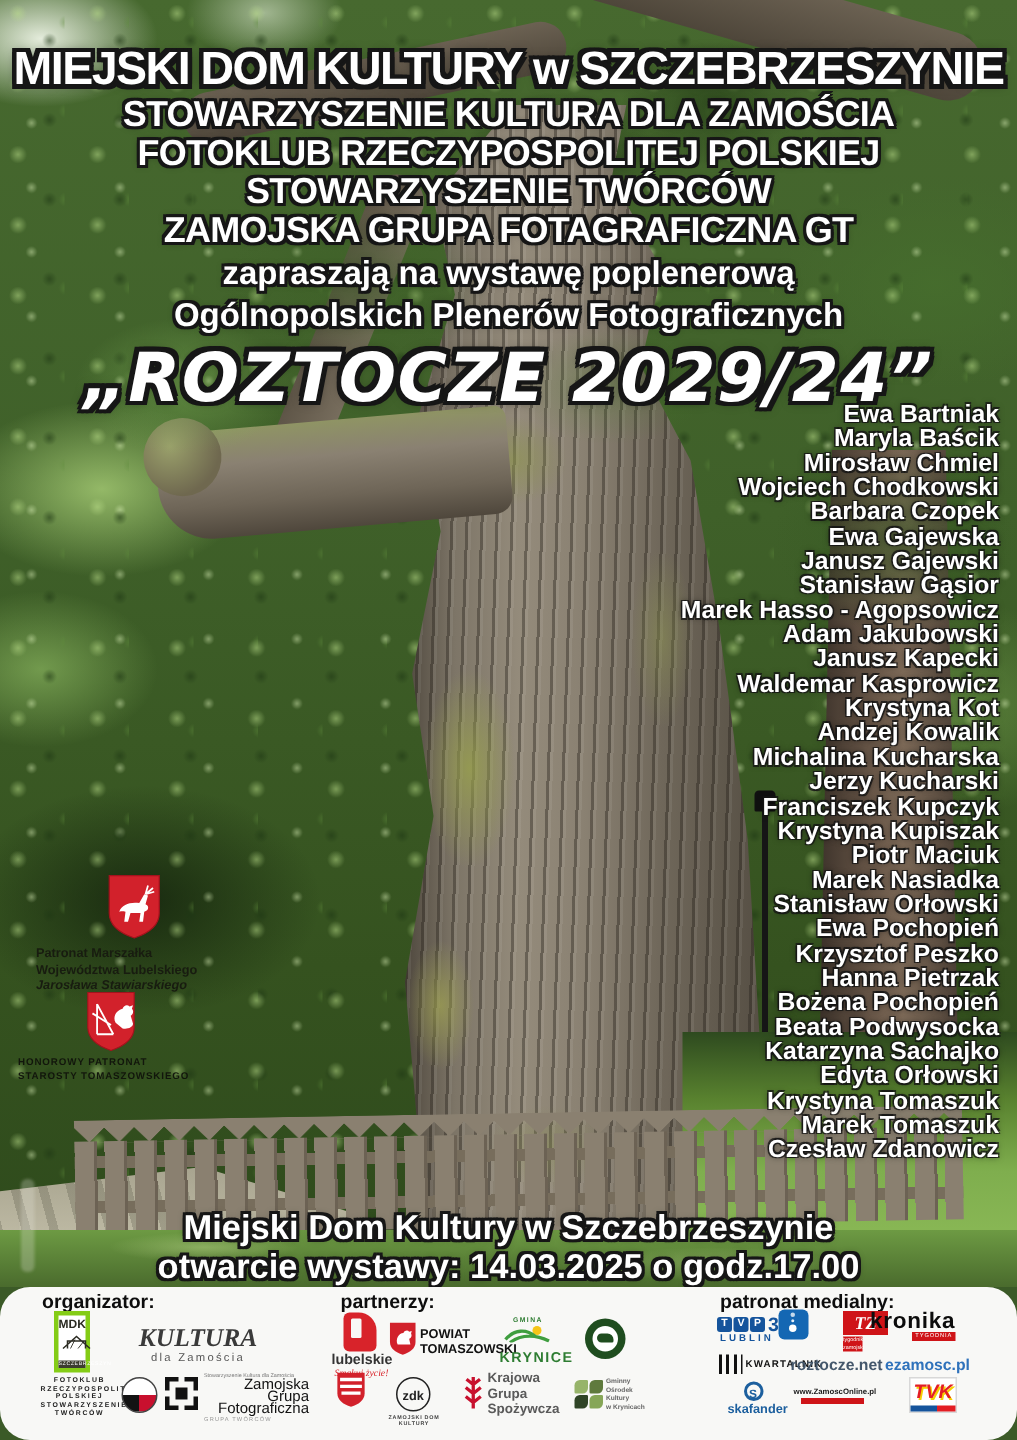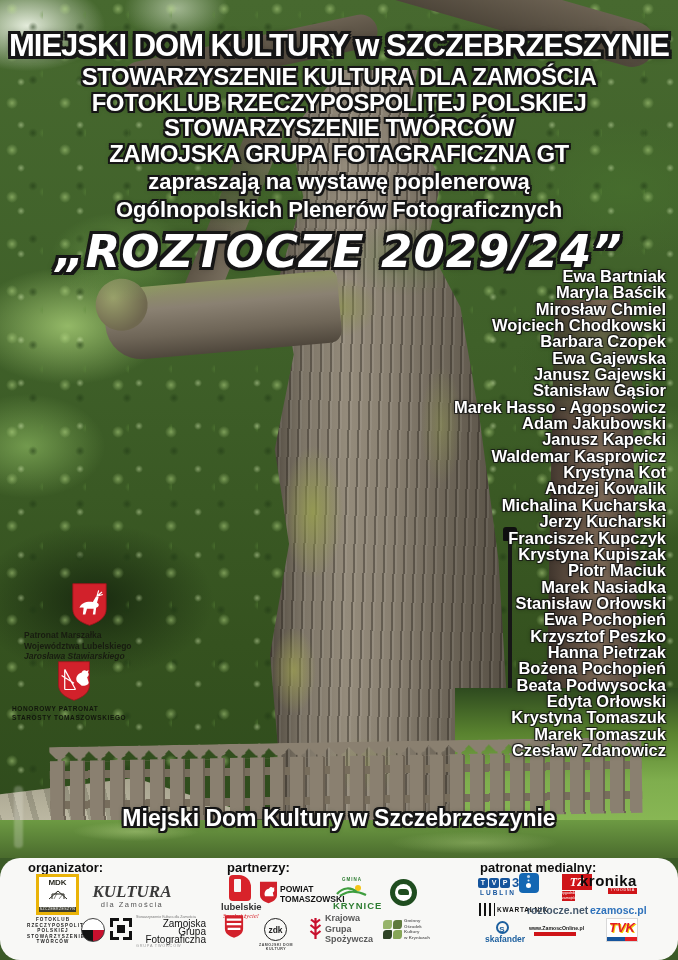--- a/index.html
+++ b/index.html
@@ -111,21 +111,21 @@
   .badge-text{margin-top:3px;font-size:8.5px;font-weight:700;line-height:10.5px;color:#181c10;}
   .badge-text .it{font-style:italic;}
   .badge-text-sm{margin-top:3px;font-size:6.5px;font-weight:700;letter-spacing:.6px;
     line-height:8.5px;color:#12160c;}
 
   
   .footer{position:absolute;left:0;top:858px;width:678px;height:102px;background:#f8f8f6;z-index:7;border-radius:20px;}
   .footer .hd{position:absolute;font-size:13px;font-weight:800;color:#0d0d0d;}
   .abs{position:absolute;}
 
-  .mdk-logo{left:36px;top:16px;width:43px;height:41px;background:#eab308;padding:3px;}
+  .mdk-logo{left:36px;top:16px;width:24px;height:41px;background:#84cc16;padding:3px;}
   .mdk-in{width:100%;height:100%;background:#fff;position:relative;text-align:center;}
   .mdk-abbr{font-size:8px;font-weight:800;color:#2b2b22;line-height:9px;padding-top:1px;}
   .mdk-cap{position:absolute;bottom:0;left:0;right:0;background:#3c3c30;color:#fff;
     font-size:3.5px;line-height:5px;letter-spacing:.4px;}
   .kultura{left:92px;top:25px;width:80px;text-align:center;color:#3a3a3a;}
   .kultura .t1{font-family:"Liberation Serif",serif;font-style:italic;font-weight:700;font-size:17px;line-height:17px;}
   .kultura .t2{font-size:7.5px;letter-spacing:1.5px;color:#555;}
   .fotoklub{left:27px;top:59px;width:52px;font-size:4.6px;font-weight:700;letter-spacing:1.1px;
     line-height:5.6px;color:#222;text-align:center;}
   .fk-circle{left:81px;top:60px;width:24px;height:24px;border-radius:50%;border:1px solid #444;
@@ -255,20 +255,21 @@
       <div>Franciszek Kupczyk</div>
       <div>Krystyna Kupiszak</div>
       <div>Piotr Maciuk</div>
       <div>Marek Nasiadka</div>
       <div>Stanisław Orłowski</div>
       <div>Ewa Pochopień</div>
       <div>Krzysztof Peszko</div>
       <div>Hanna Pietrzak</div>
       <div>Bożena Pochopień</div>
       <div>Beata Podwysocka</div>
+      <div>Katarzyna Sachajko</div>
       <div>Edyta Orłowski</div>
       <div>Krystyna Tomaszuk</div>
       <div>Marek Tomaszuk</div>
       <div>Czesław Zdanowicz</div>
     </div>
 
   <div class="badge badge-marshal">
     <svg width="37" height="45" viewBox="0 0 44 54">
       <path d="M2 2h40v30c0 10-8 16-20 20C10 48 2 42 2 32z" fill="#d2212b" stroke="#a3121c" stroke-width="1"></path>
       <path d="M10 31c2-6 9-8 16-7l4-7 3 1-2 7c3 1 3 5-1 6l-1 8h-3l1-7h-8l-2 7h-3l1-8c-3-1-5-0-5-0z" fill="#fff"></path>
@@ -287,20 +288,21 @@
       <path d="M26 28c-3-5 1-11 6-12 1-3 4-4 6-2l3-1-1 3c2 2 1 5-1 6l2 7c0 3-5 5-9 4z" fill="#fff"></path>
     </svg>
     <div class="badge-text-sm">
       <div>HONOROWY PATRONAT</div>
       <div>STAROSTY TOMASZOWSKIEGO</div>
     </div>
   </div>
 
   <div class="event-block">
     <div class="e-line ol ol-med">Miejski Dom Kultury w Szczebrzeszynie</div>
+    <div class="e-line ol ol-med">otwarcie wystawy: 14.03.2025 o godz.17.00</div>
   </div>
 
   <div class="footer">
     <div class="hd" style="left:28px;top:2px;">organizator:</div>
     <div class="hd" style="left:227px;top:2px;">partnerzy:</div>
     <div class="hd" style="left:480px;top:2px;">patronat medialny:</div>
 
     <div class="abs mdk-logo">
       <div class="mdk-in">
         <div class="mdk-abbr">MDK</div>

